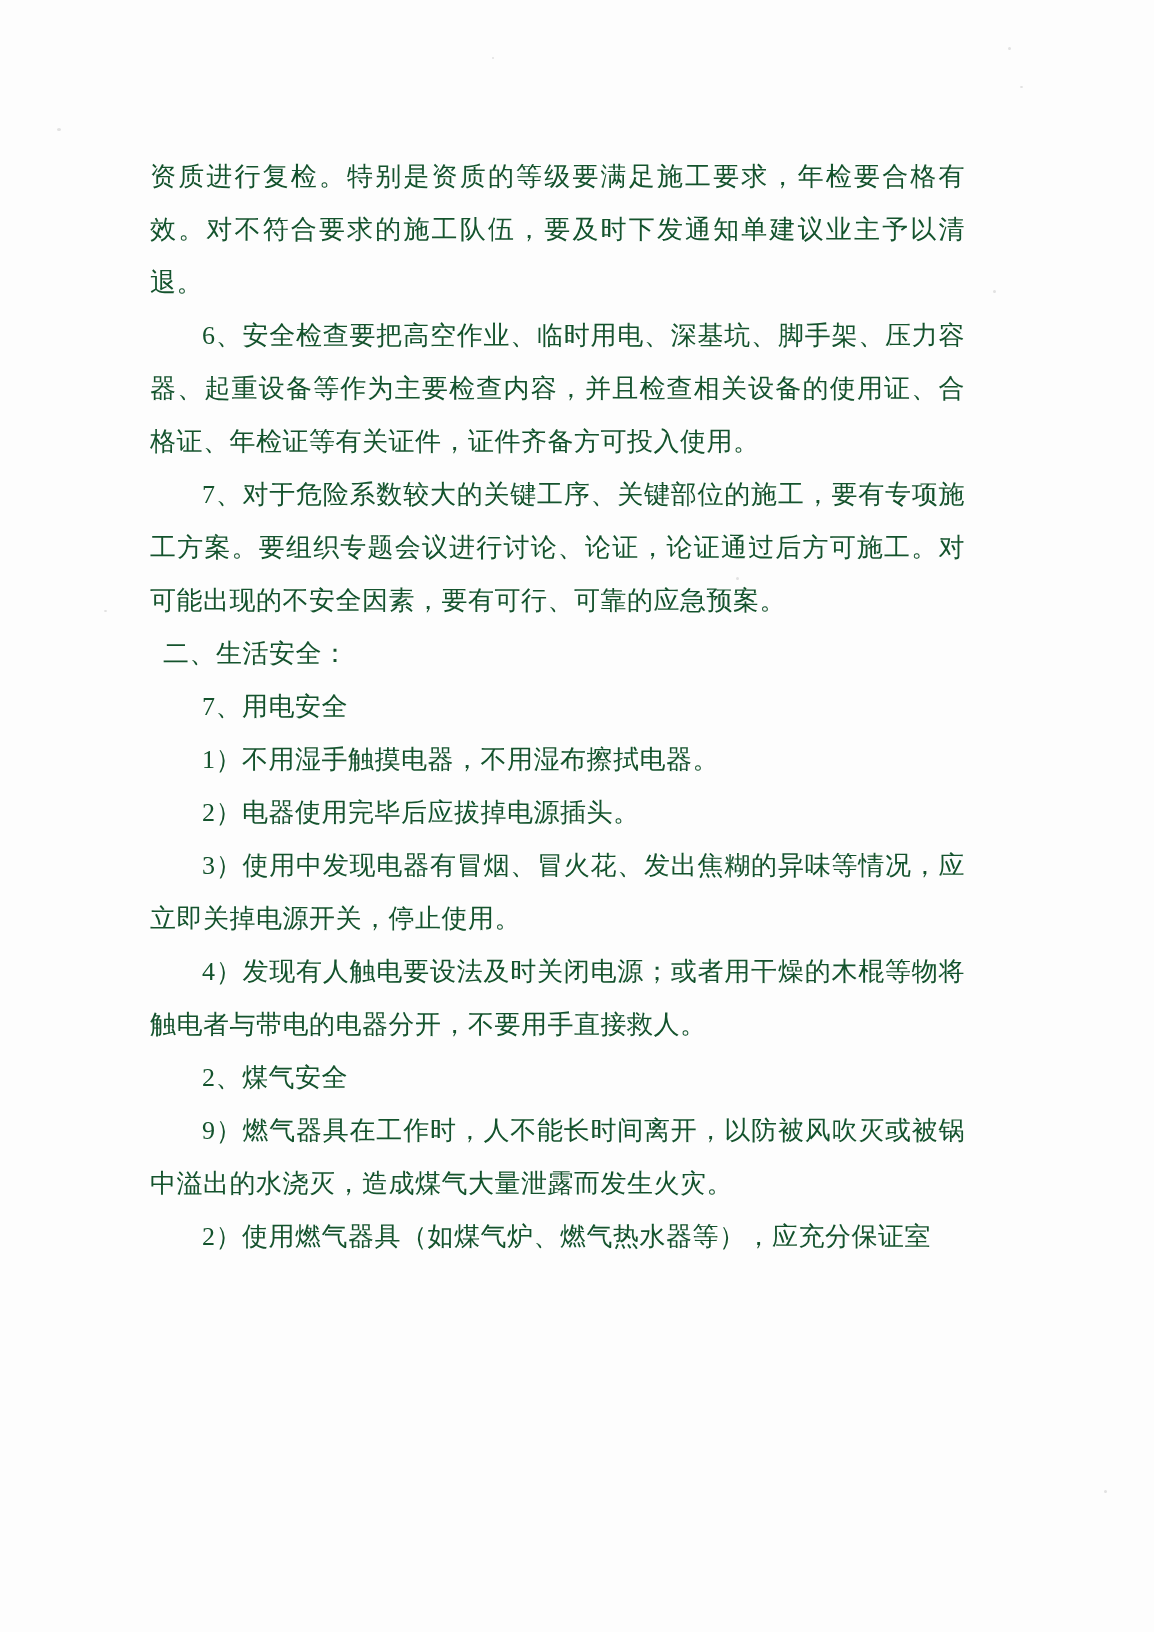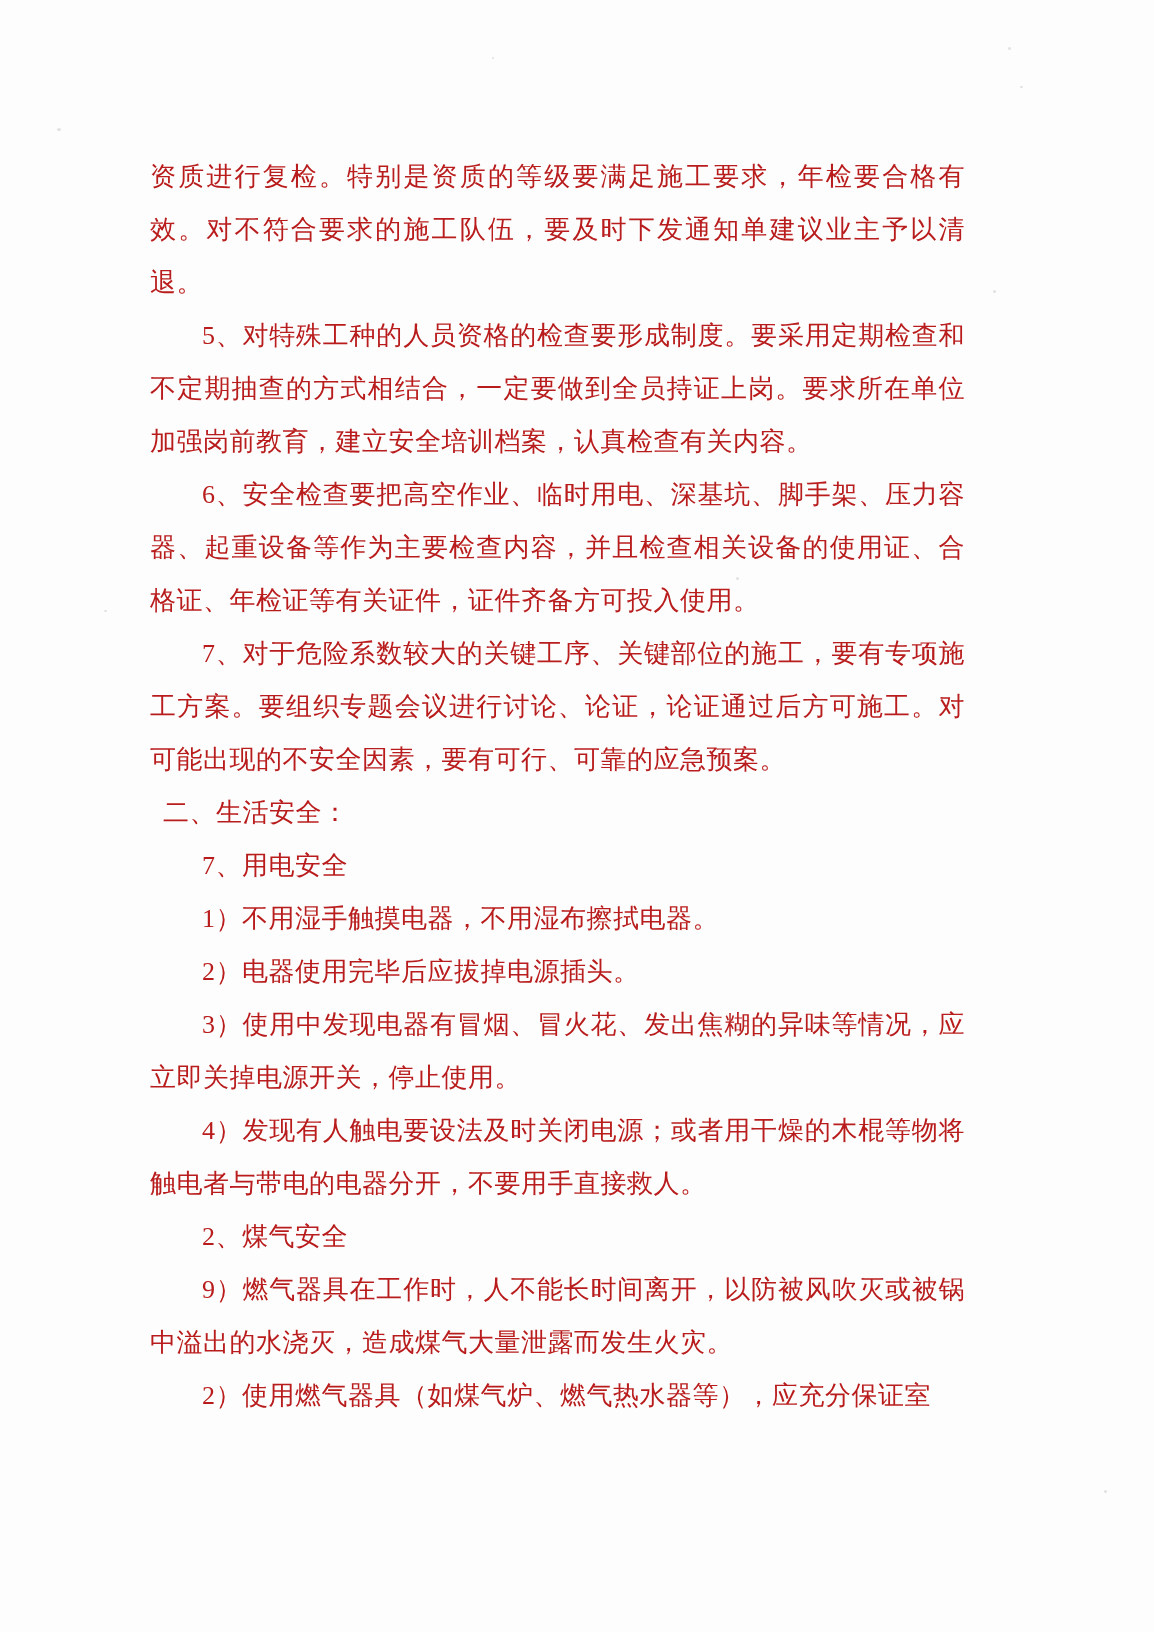--- a/index.html
+++ b/index.html
@@ -15,21 +15,21 @@
     overflow: hidden;
     font-family: "Liberation Serif", "DejaVu Serif", serif;
   }
   .content {
     position: absolute;
     left: 150px;
     top: 150px;
     width: 815px;
     font-size: 26px;
     line-height: 53px;
-    color: #b91c1c;
+    color: #14532d;
     text-align: justify;
     text-justify: inter-character;
     letter-spacing: 0.5px;
   }
   .para {
     margin: 0;
     padding: 0;
   }
   .para.indent {
     text-indent: 2em;
@@ -45,21 +45,20 @@
     opacity: 0.7;
   }
 </style>
 </head>
 <body>
 
 <div class="page">
 
   <div class="content">
     <p class="para">资质进行复检。特别是资质的等级要满足施工要求，年检要合格有效。对不符合要求的施工队伍，要及时下发通知单建议业主予以清退。</p>
-    <p class="para indent">5、对特殊工种的人员资格的检查要形成制度。要采用定期检查和不定期抽查的方式相结合，一定要做到全员持证上岗。要求所在单位加强岗前教育，建立安全培训档案，认真检查有关内容。</p>
     <p class="para indent">6、安全检查要把高空作业、临时用电、深基坑、脚手架、压力容器、起重设备等作为主要检查内容，并且检查相关设备的使用证、合格证、年检证等有关证件，证件齐备方可投入使用。</p>
     <p class="para indent">7、对于危险系数较大的关键工序、关键部位的施工，要有专项施工方案。要组织专题会议进行讨论、论证，论证通过后方可施工。对可能出现的不安全因素，要有可行、可靠的应急预案。</p>
     <p class="para heading">二、生活安全：</p>
     <p class="para indent">7、用电安全</p>
     <p class="para indent">1）不用湿手触摸电器，不用湿布擦拭电器。</p>
     <p class="para indent">2）电器使用完毕后应拔掉电源插头。</p>
     <p class="para indent">3）使用中发现电器有冒烟、冒火花、发出焦糊的异味等情况，应立即关掉电源开关，停止使用。</p>
     <p class="para indent">4）发现有人触电要设法及时关闭电源；或者用干燥的木棍等物将触电者与带电的电器分开，不要用手直接救人。</p>
     <p class="para indent">2、煤气安全</p>
     <p class="para indent">9）燃气器具在工作时，人不能长时间离开，以防被风吹灭或被锅中溢出的水浇灭，造成煤气大量泄露而发生火灾。</p>

